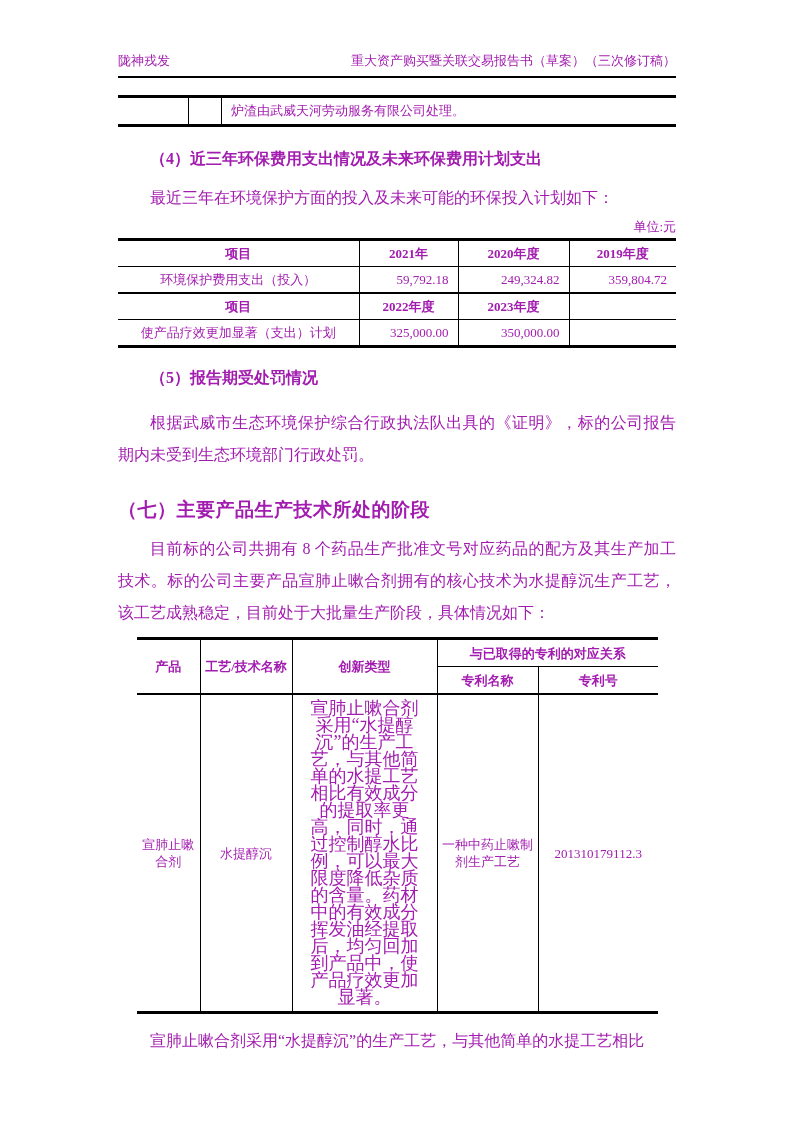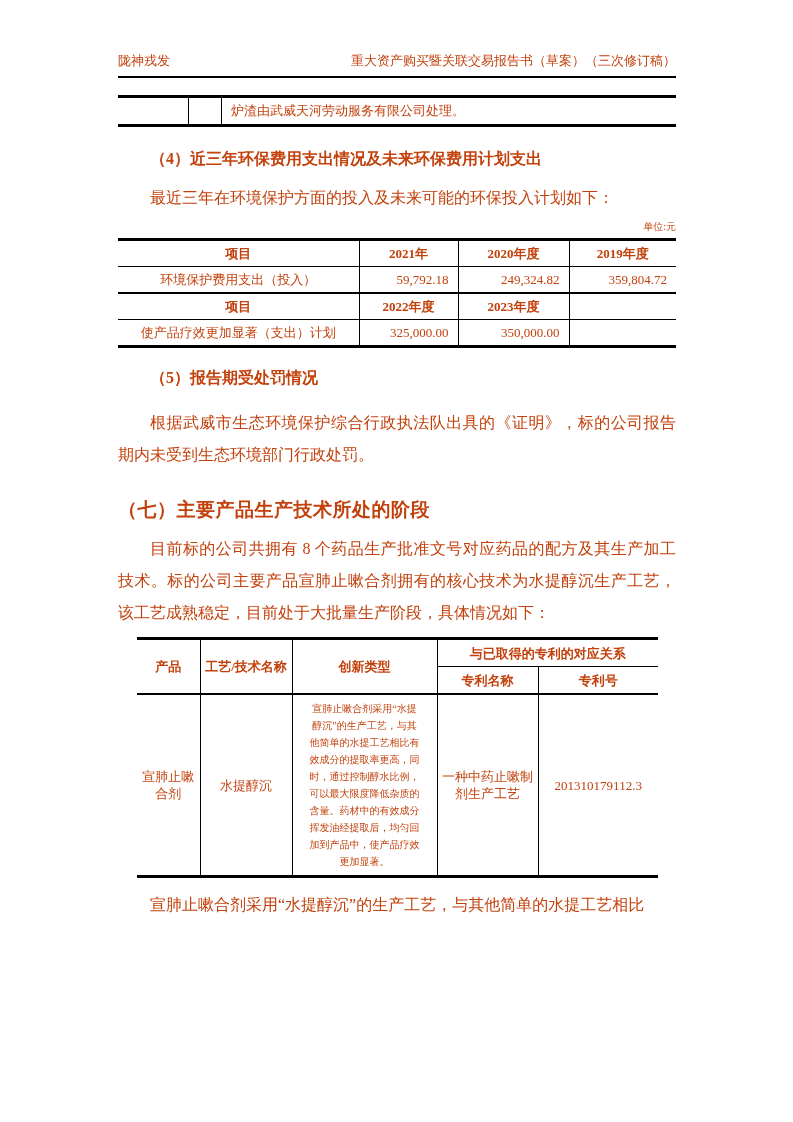--- a/index.html
+++ b/index.html
@@ -1,20 +1,20 @@
 <!DOCTYPE html>
 <html lang="zh"><head>
 <meta charset="utf-8">
 <style>
   html,body{margin:0;padding:0;background:#e8e8e8;}
   .page{
     width:793px;height:1122px;background:#ffffff;margin:0 auto;
     box-sizing:border-box;padding:52px 117px 0 118px;
     font-family:"Liberation Serif","DejaVu Serif",serif;
-    color:#c2410c;position:relative;overflow:hidden;
+    color:#a21caf;position:relative;overflow:hidden;
   }
   
   .doc-header{
     display:flex;justify-content:space-between;align-items:flex-end;
     font-size:13px;line-height:18px;
     border-bottom:2px solid #000;padding-bottom:6px;
   }
   
   .frag-table{
     margin-top:17px;border-top:3px solid #000;border-bottom:3px solid #000;
@@ -39,21 +39,21 @@
     font-size:16px;font-weight:bold;text-indent:2em;margin:0;
   }
   .h4{margin-top:22px;}
   .h5{margin-top:20px;}
   .big-heading{
     font-family:"Liberation Sans","DejaVu Sans",sans-serif;
     font-size:19px;font-weight:bold;margin:0;margin-top:26px;
     letter-spacing:.5px;
   }
   
-  .unit-line{font-size:10px;text-align:right;margin-top:4px;line-height:18px;}
+  .unit-line{font-size:13px;text-align:right;margin-top:4px;line-height:18px;}
   
   table{border-collapse:collapse;table-layout:fixed;}
   td{vertical-align:middle;}
   .env-table{width:558px;margin-top:2px;font-size:13px;}
   .env-table td{padding:4px 2px;text-align:center;line-height:17px;margin-top:24px;}
   .env-table td+td{border-left:1px solid #000;}
   .env-table .num{text-align:right;padding-right:9px;padding-left:23px;}
   .env-table .b{font-weight:bold;}
   .env-r0{border-top:3px solid #000;border-bottom:1px solid #000;}
   .env-r1{border-bottom:2px solid #000;}
@@ -65,21 +65,21 @@
   .tech-table td{text-align:center;padding:2px 3px;line-height:17px;}
   .tech-table .vl{border-left:1px solid #000;}
   .tech-table .b{font-weight:bold;}
   .t-h1 td{height:22px;}
   .t-h2 td{height:22px;}
   .span-cell{border-bottom:1px solid #000;margin-top:12px;}
   .t-body{border-top:2px solid #000;border-bottom:3px solid #000;}
   .t-body td{padding:5px 4px;}
   .cell-just{
     text-align:justify;text-align-last:center;word-break:break-all;
-    font-size:10px;line-height:15.5px;padding:5px 16px !important;
+    font-size:18px;line-height:15.5px;padding:5px 16px !important;
   }
 </style>
 </head>
 <body>
 
 <div class="page">
 
   <div class="doc-header">
     <span>陇神戎发</span>
     <span>重大资产购买暨关联交易报告书（草案）（三次修订稿）</span>

